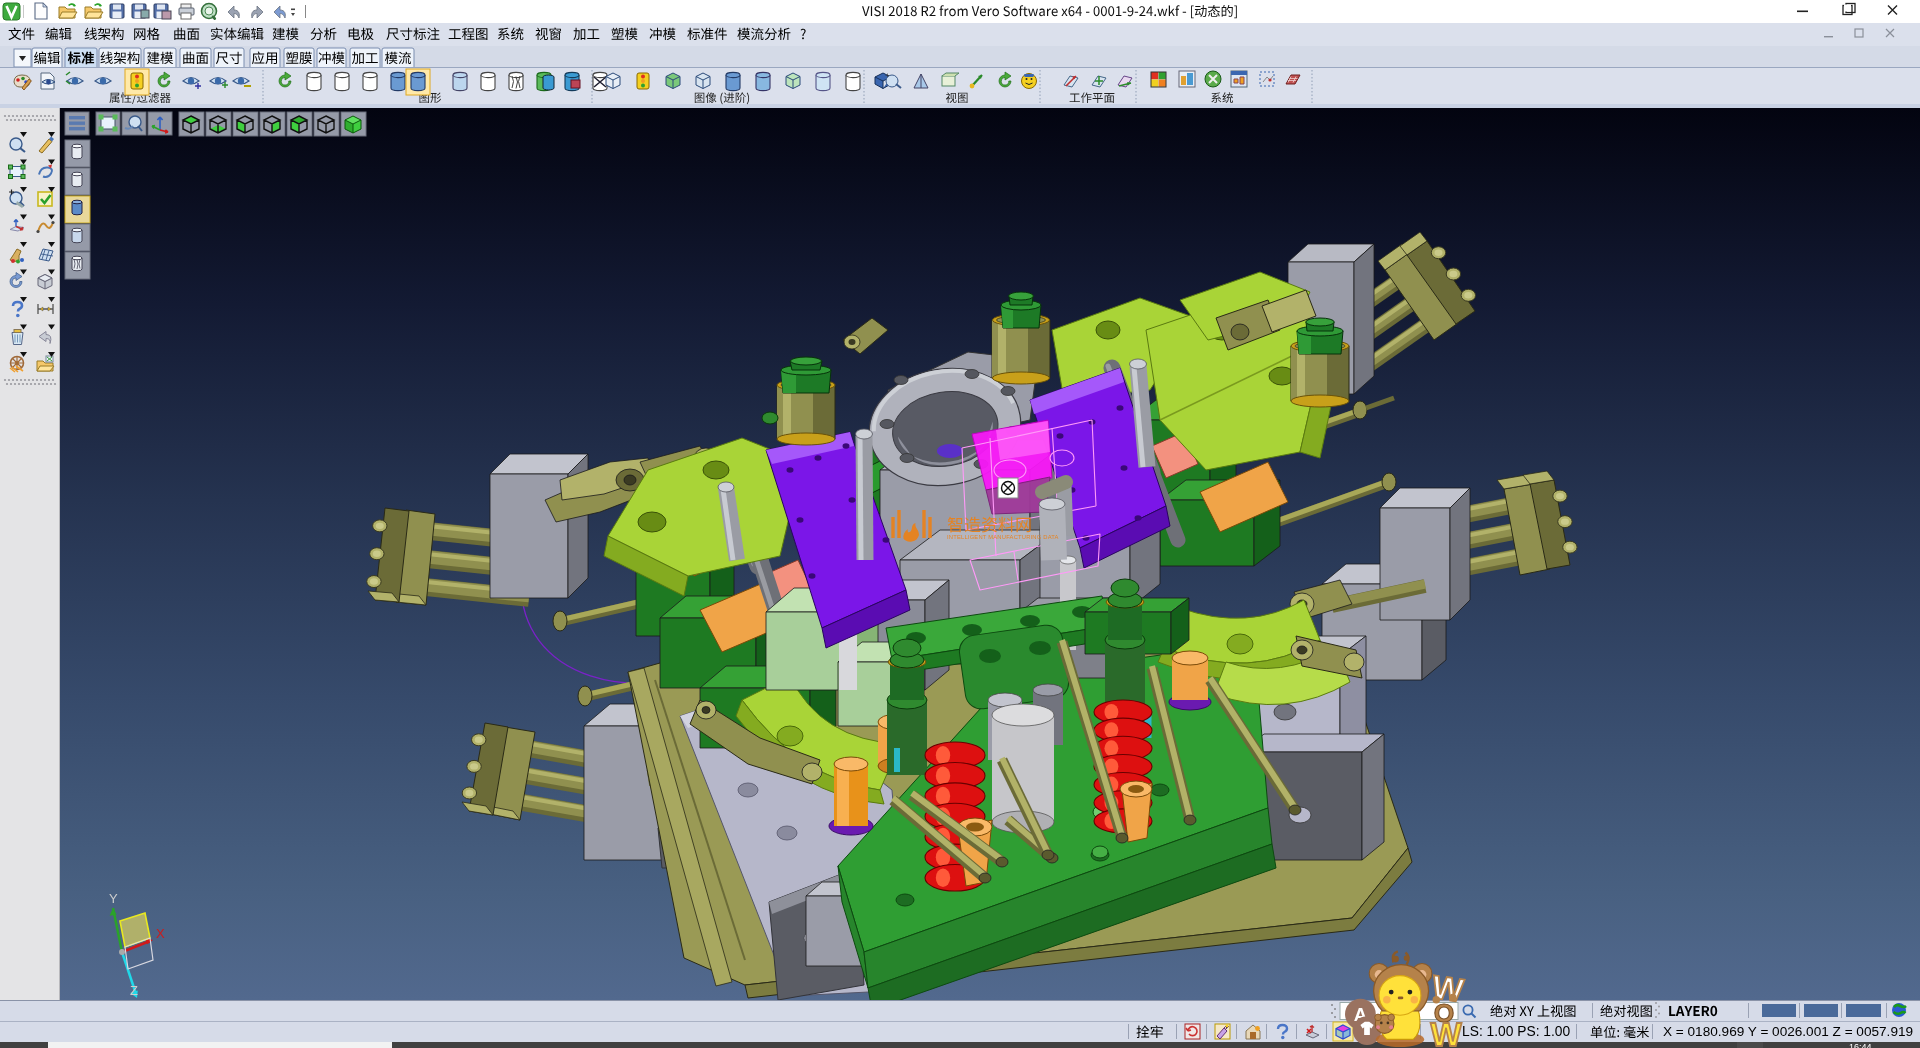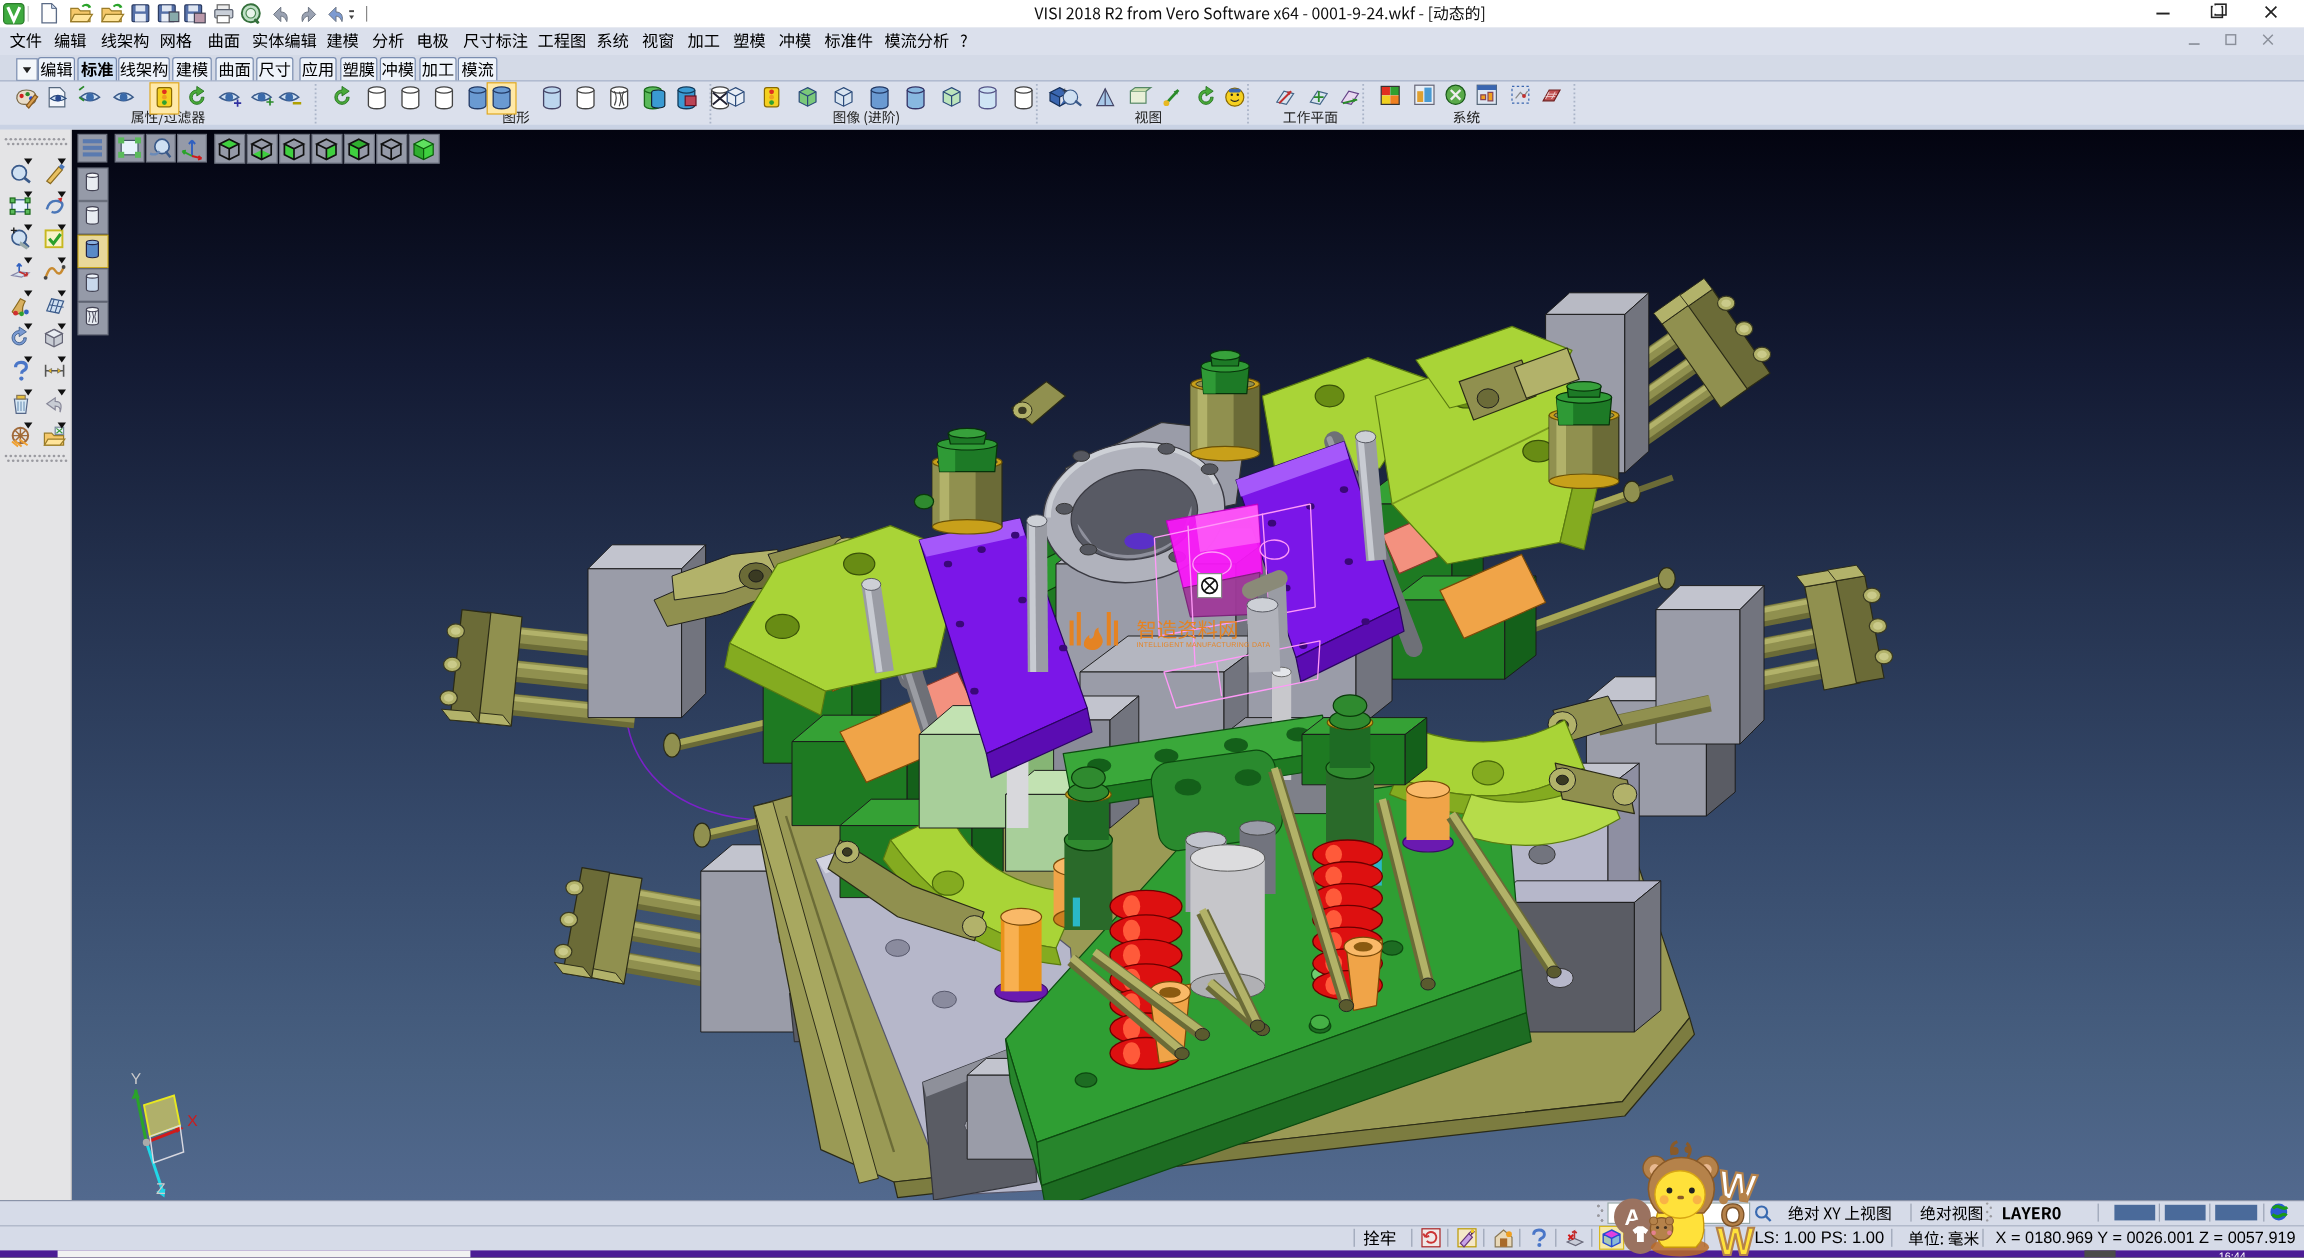--- a/index.html
+++ b/index.html
@@ -1211,17 +1211,17 @@
               <text x="1446" y="1000" font-size="30" fill="#fff" stroke="#b5824a" stroke-width="1.6" transform="rotate(8 1446 1000)">W</text>
               <circle cx="1437" cy="1000" r="3.4" fill="#b5824a"></circle>
               <circle cx="1452" cy="998" r="3.4" fill="#b5824a"></circle>
               <text x="1444" y="1020" font-size="24" fill="#b5824a" stroke="#7a5026" stroke-width="1">O</text>
               <text x="1446" y="1042" font-size="30" fill="#ffe13a" stroke="#b5824a" stroke-width="1.6">W</text>
             </g>
           </g>
         </g>
       </g>
     </svg>
-<div style="position:absolute;left:0px;top:1042px;width:1920px;height:6px;background:#4c1d95">
+<div style="position:absolute;left:0px;top:1042px;width:1920px;height:6px;background:#404040">
       <div style="position:absolute;left:48px;top:0;width:344px;height:6px;background:#f2f2f2"></div>
       <div style="position:absolute;left:1737px;top:0;width:26px;height:6px;background:#4a4a4a"></div>
       <div style="position:absolute;left:1849px;top:0;width:40px;height:6px;color:#fff;font:9px 'Liberation Sans';overflow:hidden">16:44</div>
     </div>
 </div>
 </body></html>

